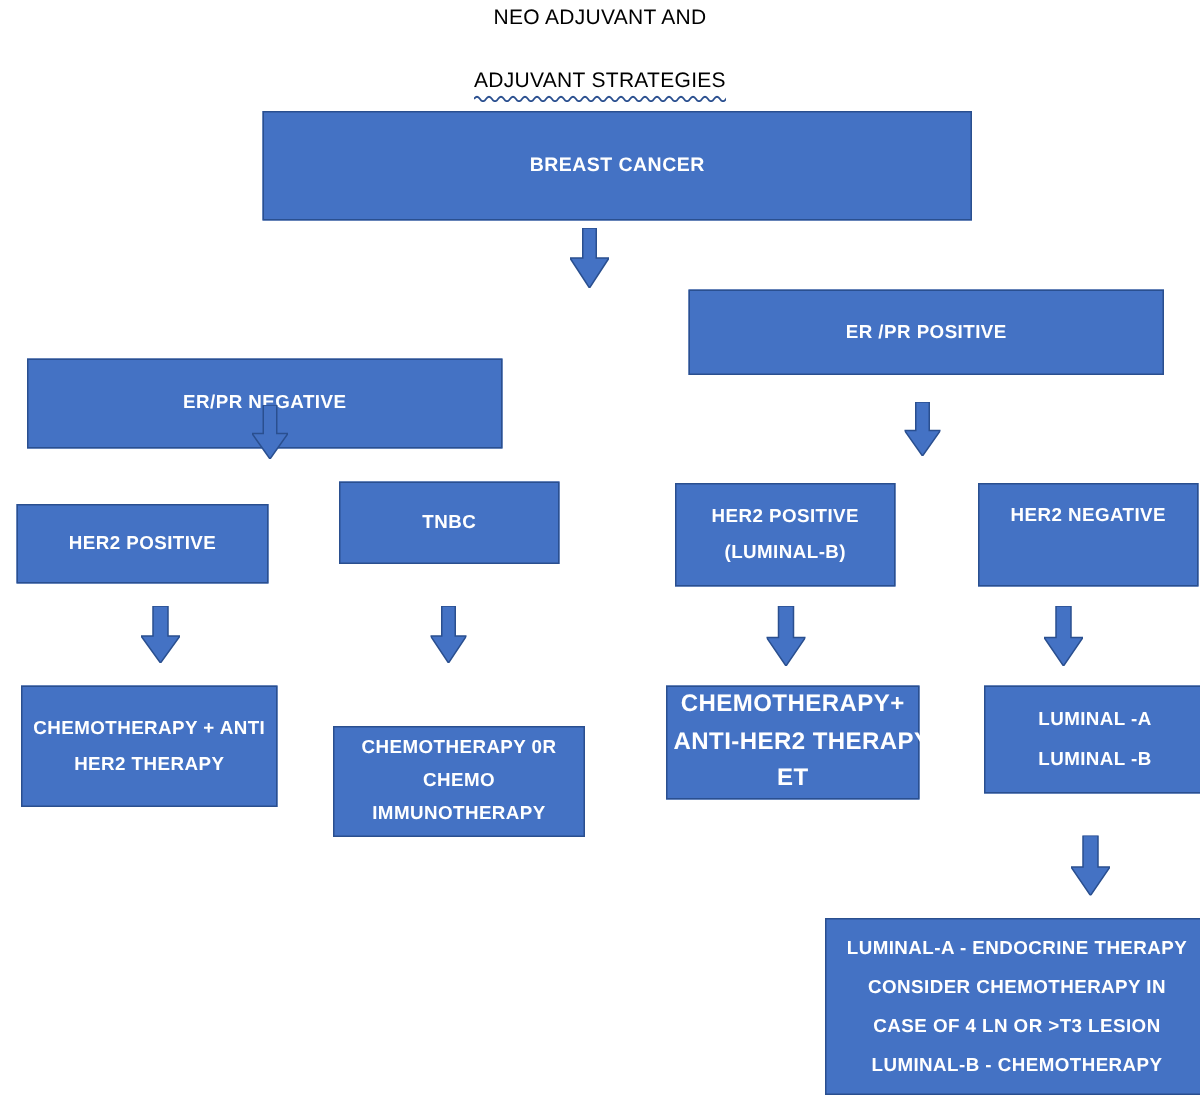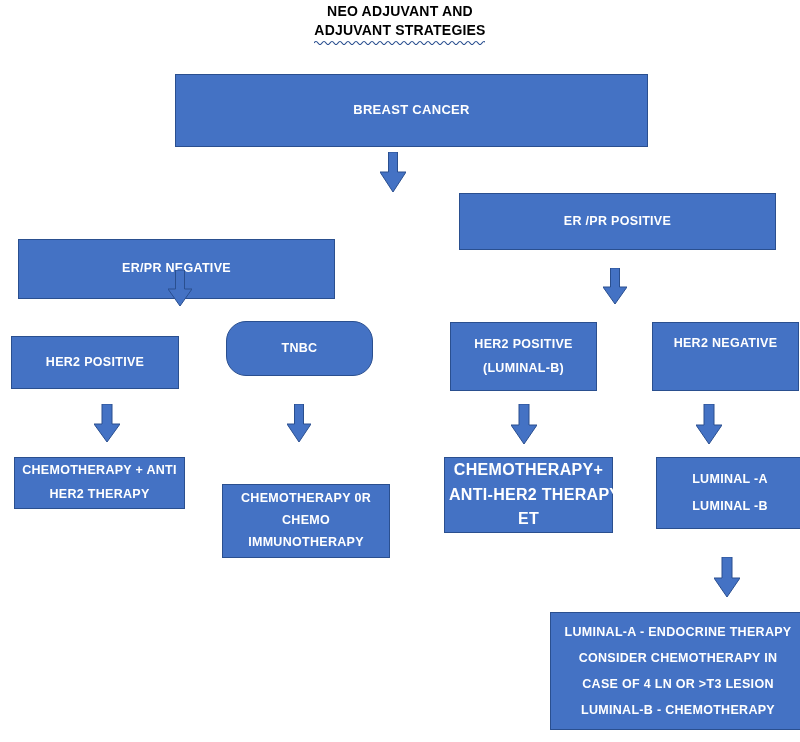--- a/index.html
+++ b/index.html
@@ -13,32 +13,33 @@
   #canvas {
     position: relative;
     width: 800px;
     height: 742px;
     background: #ffffff;
     overflow: hidden;
   }
   .title {
     position: absolute;
     text-align: center;
-    font-weight: bold;
+    font-weight: normal;
     color: #000000;
     font-size: 14px;
     letter-spacing: 0.2px;
     line-height: 19px;
     white-space: nowrap;
   }
   .title-line1 { left: 0; top: 2px; width: 800px; }
   .title-line2 { left: 0; top: 21px; width: 800px; }
   .title-underline-wrap {
     position: relative;
     display: inline-block;
+    margin-top: 23px;
   }
   .squiggle {
     position: absolute;
     left: 0;
     bottom: -5px;
     width: 100%;
     height: 5px;
     overflow: hidden;
   }
   .squiggle svg { display: block; }
@@ -115,21 +116,21 @@
   <div class="arrow" style="left:603px; top:268px; width:24px; height:36px;">
     <svg viewBox="0 0 24 36" preserveAspectRatio="none">
       <polygon points="7.5,0 16.5,0 16.5,19 24,19 12,36 0,19 7.5,19" fill="#4472C4" stroke="#2a4f8f" stroke-width="1"></polygon>
     </svg>
   </div>
 
   <div class="node" style="left:11px; top:336px; width:168px; height:53px;">
     <span class="ln">HER2 POSITIVE</span>
   </div>
 
-  <div class="node" style="left:226px; top:321px; width:147px; height:55px;border-radius:20px;">
+  <div class="node" style="left:226px; top:321px; width:147px; height:55px;">
     <span class="ln">TNBC</span>
   </div>
 
   <div class="node" style="left:450px; top:322px; width:147px; height:69px;">
     <span class="ln">HER2 POSITIVE</span>
     <span class="ln">(LUMINAL-B)</span>
   </div>
 
   <div class="node align-top" style="left:652px; top:322px; width:147px; height:69px; padding-top:9px;">
     <span class="ln">HER2  NEGATIVE</span>
@@ -152,21 +153,21 @@
       <polygon points="8,0 18,0 18,21 26,21 13,40 0,21 8,21" fill="#4472C4" stroke="#2a4f8f" stroke-width="1"></polygon>
     </svg>
   </div>
 
   <div class="arrow" style="left:696px; top:404px; width:26px; height:40px;">
     <svg viewBox="0 0 26 40" preserveAspectRatio="none">
       <polygon points="8,0 18,0 18,21 26,21 13,40 0,21 8,21" fill="#4472C4" stroke="#2a4f8f" stroke-width="1"></polygon>
     </svg>
   </div>
 
-  <div class="node" style="left:14px; top:457px; width:171px; height:52px; font-size:12.5px;">
+  <div class="node" style="left:14px; top:457px; width:171px; height:81px; font-size:12.5px;">
     <span class="ln">CHEMOTHERAPY + ANTI</span>
     <span class="ln">HER2 THERAPY</span>
   </div>
 
   <div class="node" style="left:222px; top:484px; width:168px; height:74px; line-height:1.75;">
     <span class="ln">CHEMOTHERAPY  0R</span>
     <span class="ln">CHEMO</span>
     <span class="ln">IMMUNOTHERAPY</span>
   </div>
 

